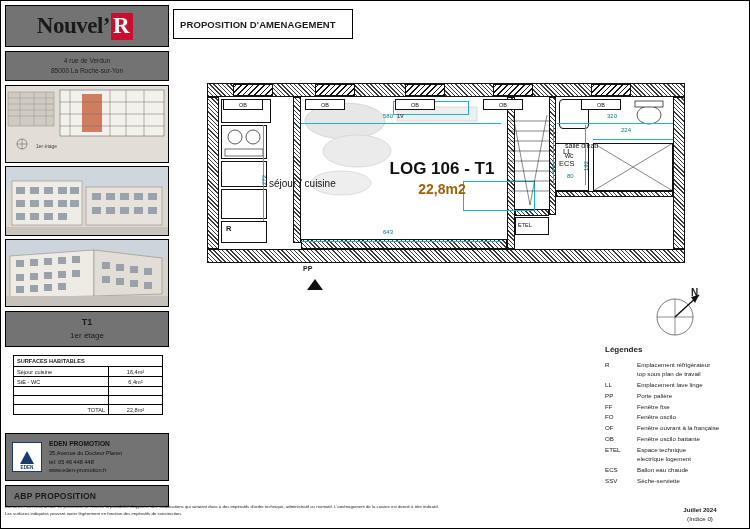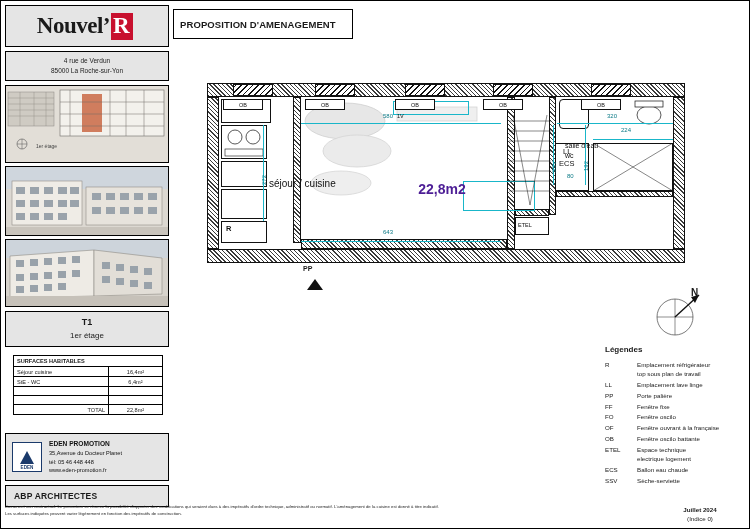--- a/index.html
+++ b/index.html
@@ -17,21 +17,21 @@
     width: 750px; height: 529px;
     border: 1px solid #000;
     background: #fff;
   }
 
   
   #leftcol {
     position: absolute; left: 4px; top: 4px;
     width: 164px; height: 521px;
   }
-  .lbox { border: 1px solid #000; background: #e5e5e5; }
+  .lbox { border: 1px solid #000; background: #737373; }
 
   #logo-box {
     position: absolute; left: 0; top: 0; width: 164px; height: 42px;
     display: flex; align-items: center; justify-content: center;
   }
   #logo-text {
     font-family: "Liberation Serif", serif;
     font-weight: bold; font-size: 23px; letter-spacing: -0.5px;
     position: relative; padding-right: 4px;
   }
@@ -153,21 +153,21 @@
   .win-glyph {
     position: absolute; width: 40px; height: 12px; border: 1px solid #111;
     background: repeating-linear-gradient(-45deg, #111 0 1px, #fff 1px 4px);
   }
   #title-main {
     position: absolute; left: 160px; top: 86px; width: 170px;
     text-align: center; font-size: 17px; font-weight: bold; color: #111;
   }
   #title-area {
     position: absolute; left: 160px; top: 108px; width: 170px;
-    text-align: center; font-size: 14px; font-weight: bold; color: #4c1d95;
+    text-align: center; font-size: 14px; font-weight: bold; color: #a16207;
   }
   #sejour-label {
     position: absolute; left: 72px; top: 105px; font-size: 10px; color: #111;
   }
   #seau-label {
     position: absolute; left: 368px; top: 68px; font-size: 7px; color: #111; line-height: 1.45;
   }
   #pp-label { position: absolute; left: 106px; top: 192px; font-size: 7px; font-weight: bold; }
   #pp-tri {
     position: absolute; left: 110px; top: 206px;
@@ -370,21 +370,21 @@
       </div>
       <div id="eden-info">
         <div class="nm">EDEN PROMOTION</div>
         <div>35,Avenue du Docteur Planet</div>
         <div>tél: 05 46 448 448</div>
         <div>www.eden-promotion.fr</div>
       </div>
     </div>
 
     <div id="abp-box" class="lbox">
-      <span>ABP ARCHITECTES</span>
+      <span>ABP PROPOSITION</span>
     </div>
   </div>
 
   <div id="plan">
 
     <div class="hatch-h" style="left:10px; top:10px; width:478px; height:14px;"></div>
     <div class="hatch-h" style="left:10px; top:176px; width:478px; height:14px;"></div>
     <div class="hatch-h" style="left:10px; top:24px; width:12px; height:152px;"></div>
     <div class="hatch-h" style="left:476px; top:24px; width:12px; height:152px;"></div>
 
@@ -495,20 +495,21 @@
 
     <div class="cyan" style="left:356px; top:52px; width:1px; height:60px;"></div>
     <div class="dim-v" style="left:354px; top:100px;">SSV</div>
 
     <div class="cyan" style="left:388px; top:52px; width:1px; height:60px;"></div>
     <div class="dim-v" style="left:386px; top:98px;">192</div>
 
     <div class="lbl-black" style="left:200px; top:40px; font-size:5.5px;">1V</div>
 
     <div id="sejour-label">séjour / cuisine</div>
+    <div id="title-main">LOG 106 - T1</div>
     <div id="title-area">22,8m2</div>
     <div id="seau-label">
       <span>salle d'eau</span><br>
       <span>wc</span>
     </div>
 
     <div id="pp-label">PP</div>
     <div id="pp-tri"></div>
   </div>
 

